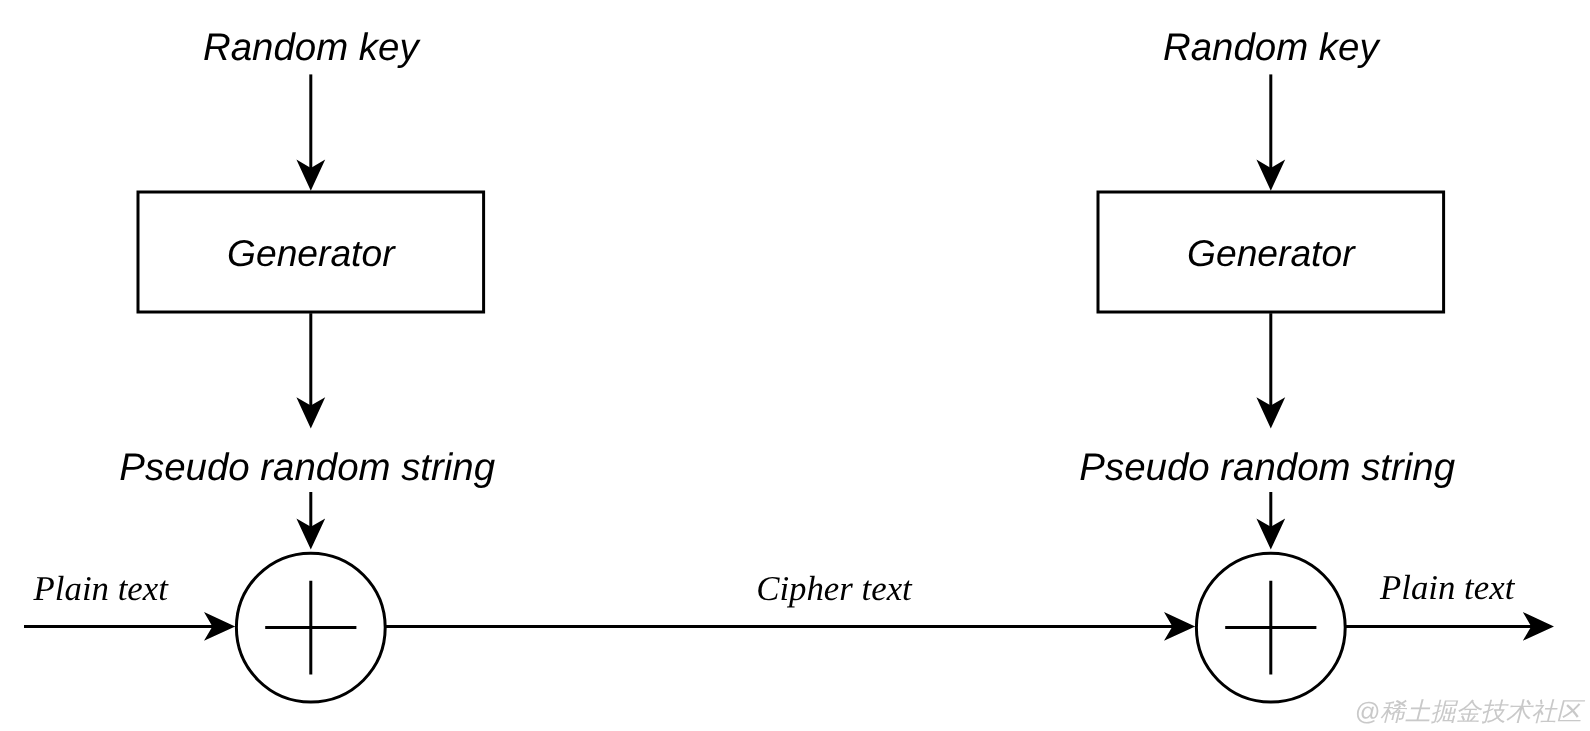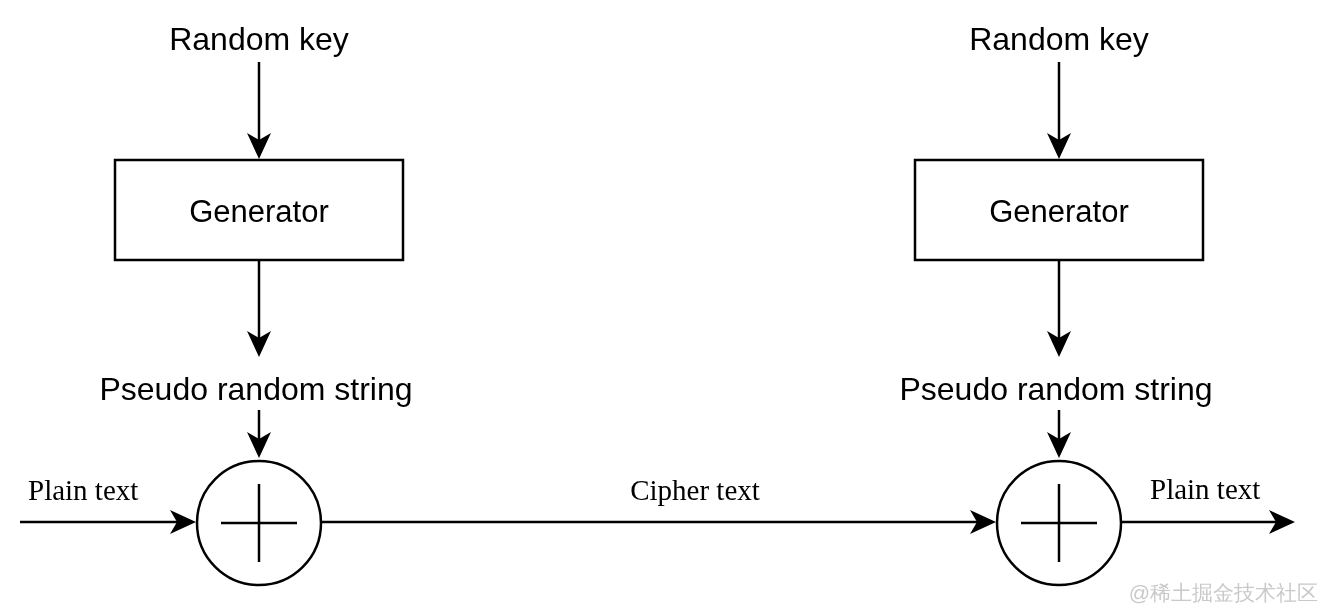--- a/index.html
+++ b/index.html
@@ -7,20 +7,21 @@
     padding: 0;
     background: #ffffff;
   }
   .canvas {
     position: relative;
     width: 1325px;
     height: 609px;
     background: #ffffff;
     overflow: hidden;
     font-family: "Liberation Sans", sans-serif;
+    font-style: italic;
   }
   svg { display: block; }
   .sans-label {
     font-family: "Liberation Sans", sans-serif;
     font-size: 32px;
     fill: #000000;
   }
   .box-label {
     font-family: "Liberation Sans", sans-serif;
     font-size: 31px;

